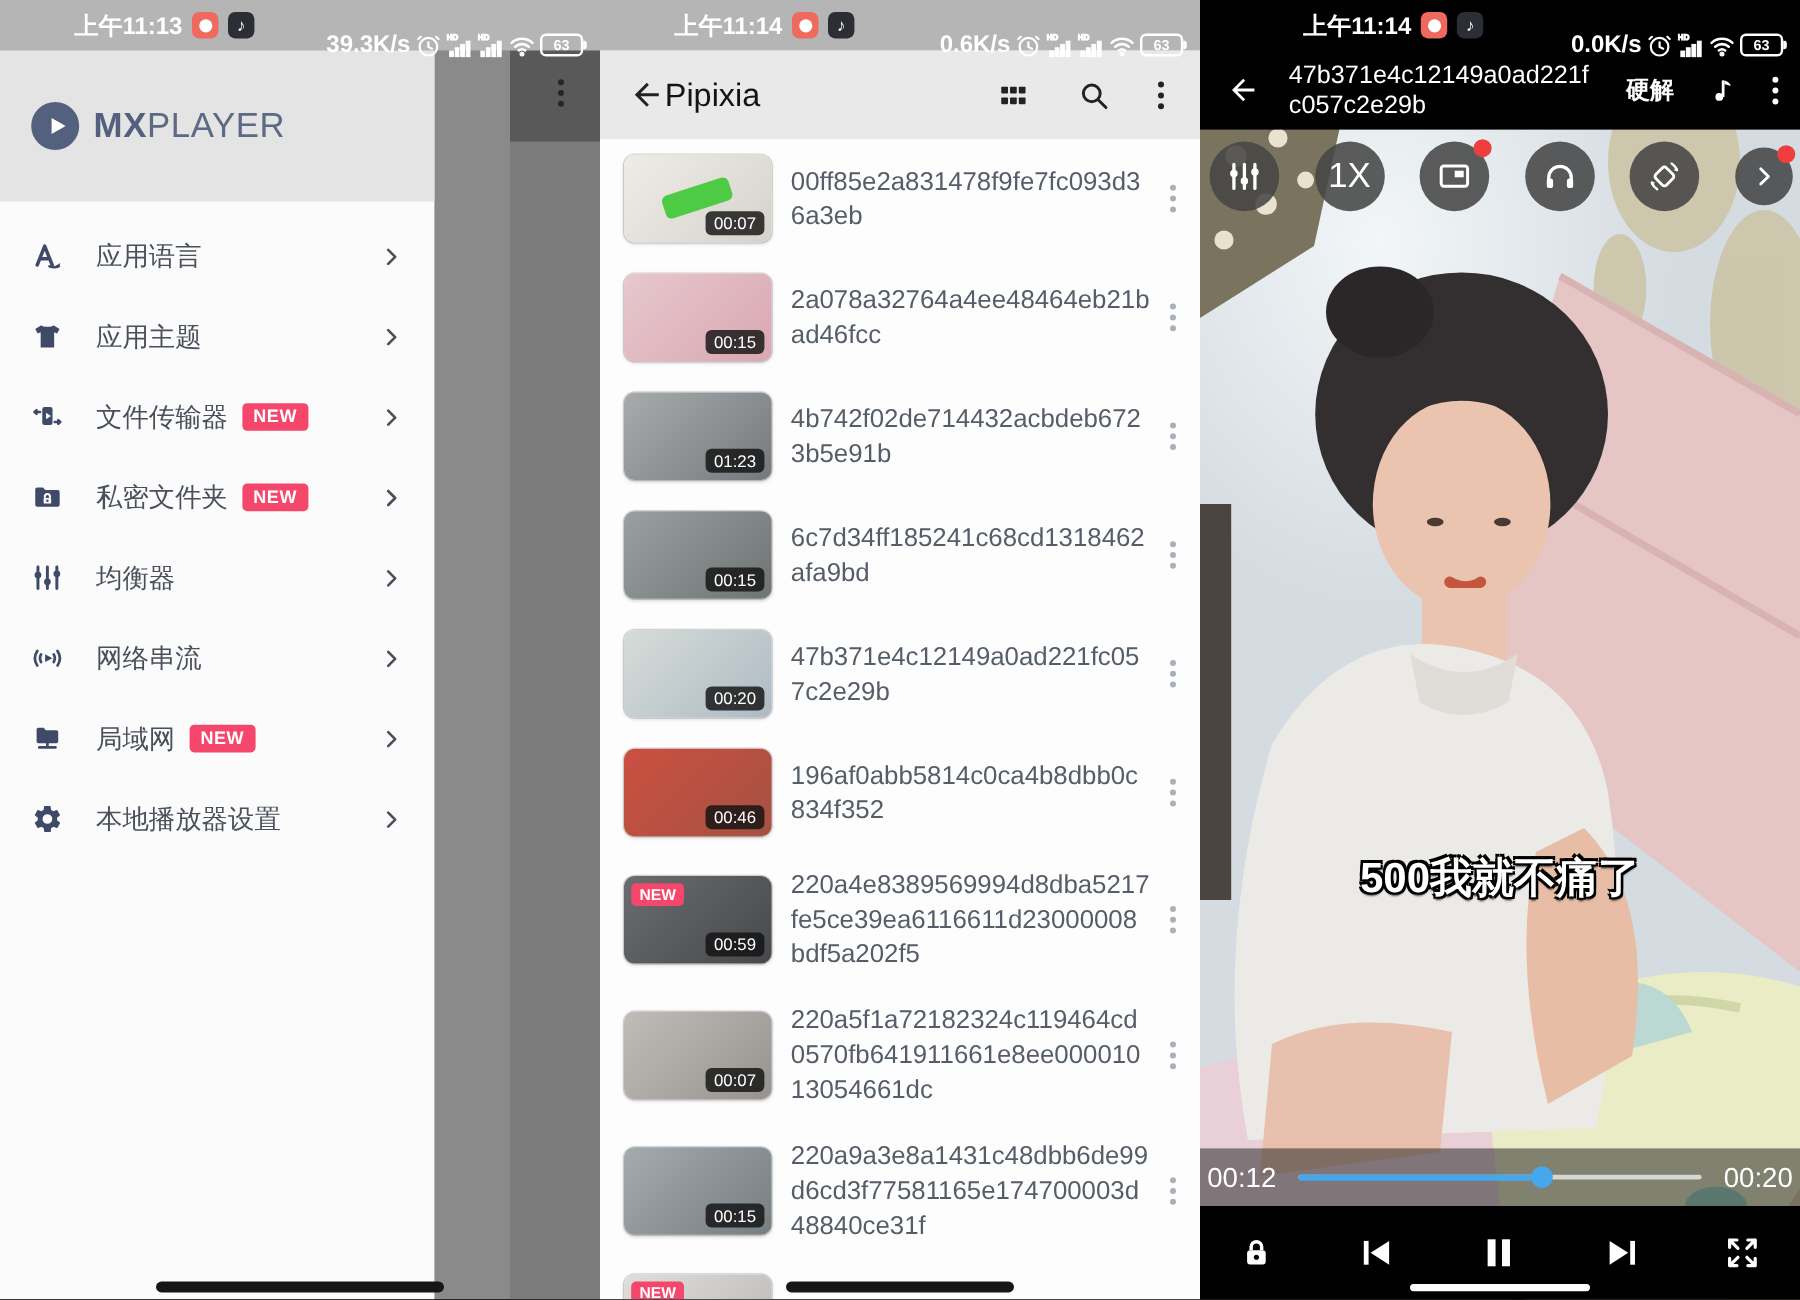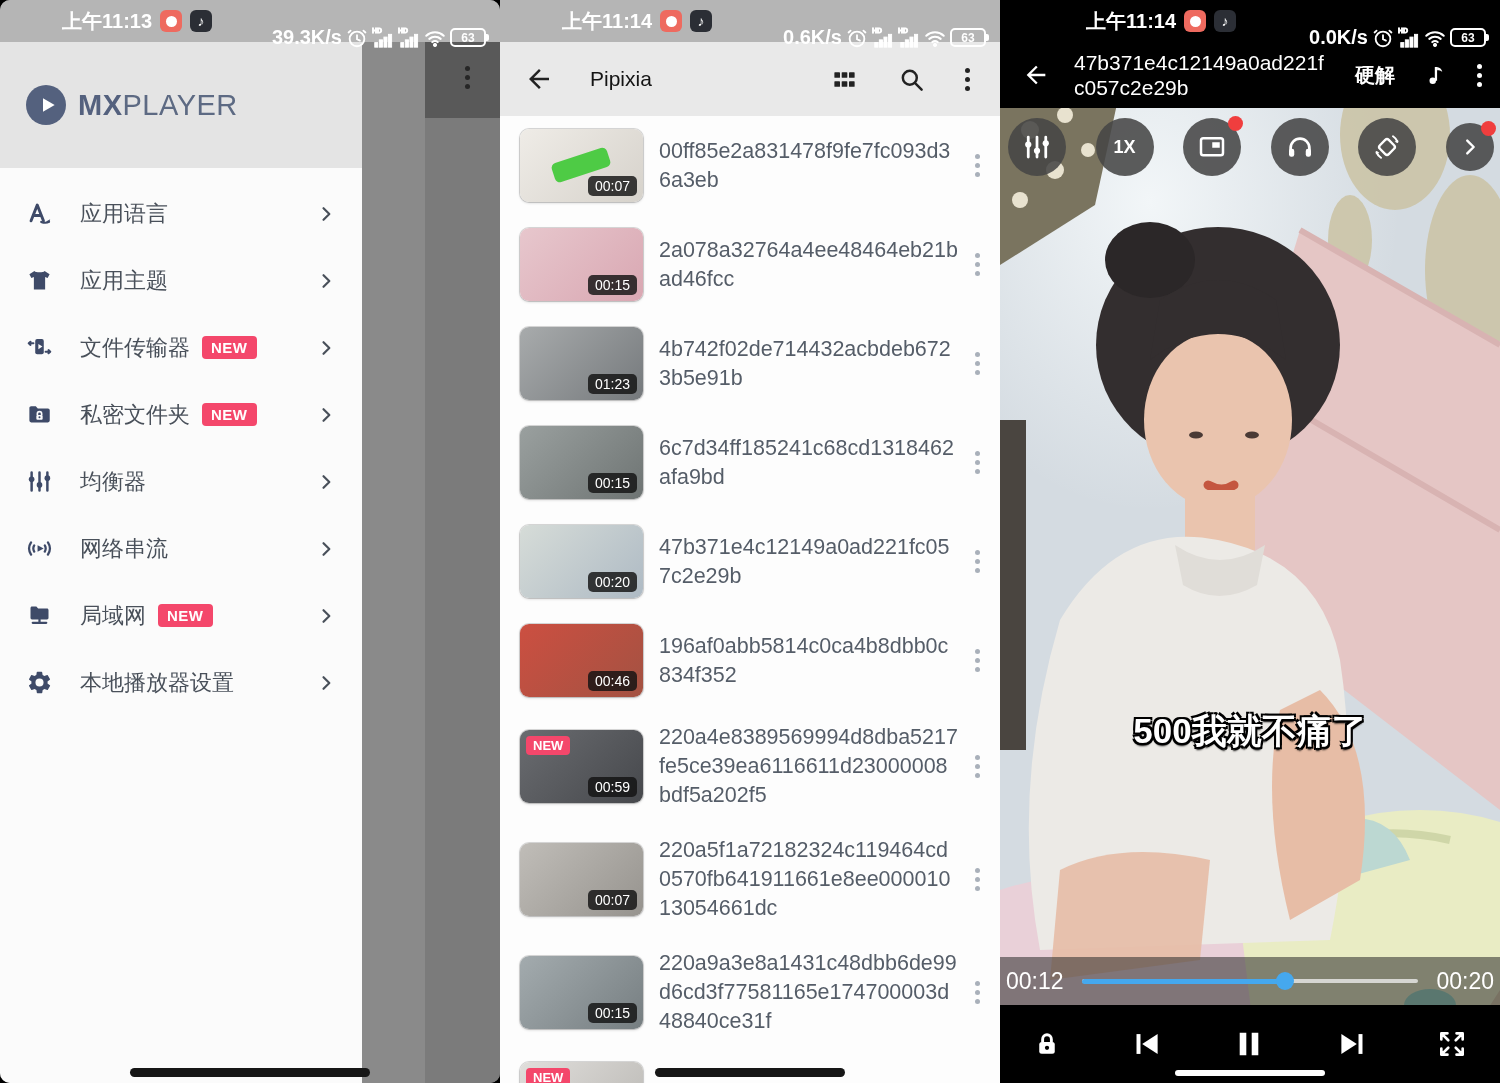--- a/index.html
+++ b/index.html
@@ -37,21 +37,21 @@
   .menu-label { margin-left:27px; font-size:22px; color:#49505a; }
   .badge-new { background:#f4476b; color:#fff; font-size:15px; font-weight:bold; padding:3px 9px; border-radius:4px; margin-left:12px; letter-spacing:.5px; }
   .menu-chevron { margin-left:auto; width:20px; height:20px; color:#49505a; }
 
   .home-ind-dark { position:absolute; bottom:6px; left:50%; transform:translateX(-50%); height:9px; border-radius:5px; background:#161616; z-index:9; }
   .home-ind-light { position:absolute; bottom:7px; left:50%; transform:translateX(-50%); width:150px; height:6px; border-radius:3px; background:#fff; z-index:9; }
 
   
   .appbar { height:74px; background:#e9e9e9; display:flex; align-items:center; padding:0 30px 0 24px; position:relative; z-index:5; }
   .appbar .back { width:30px; height:30px; color:#222; }
-  .appbar-title { font-size:21px; color:#141414; margin-left:36px; }
+  .appbar-title { font-size:27px; color:#141414; }
   .appbar-actions { margin-left:auto; display:flex; align-items:center; gap:40px; }
   .appbar-actions svg { width:27px; height:27px; color:#222; }
   .filelist { position:absolute; top:116px; left:0; right:0; bottom:0; background:#fdfdfd; overflow:hidden; }
   .file-row { display:flex; align-items:center; padding:13px 16px 13px 20px; gap:16px; }
   .thumb { width:123px; height:73px; border-radius:9px; position:relative; flex:0 0 123px; box-shadow:0 0 0 1px rgba(0,0,0,.14), 0 1px 3px rgba(0,0,0,.18); }
   .thumb-accent { position:absolute; left:32px; top:26px; width:58px; height:20px; border-radius:5px; transform:rotate(-18deg); }
   .dur-chip { position:absolute; right:6px; bottom:6px; background:rgba(18,18,18,.82); color:#fff; font-size:14px; padding:2px 7px; border-radius:5px; }
   .thumb-new { position:absolute; left:6px; top:6px; background:#f4476b; color:#fff; font-size:13px; font-weight:bold; padding:2px 7px; border-radius:4px; }
   .file-name { flex:1; font-size:21.5px; line-height:29px; color:#555d68; word-break:break-all; }
   .kebab { display:inline-flex; flex-direction:column; gap:4px; align-items:center; }
@@ -67,21 +67,21 @@
   .player-topbar { position:absolute; top:42px; left:0; right:0; height:66px; display:flex; align-items:center; padding:0 18px 0 22px; z-index:5; color:#fff; }
   .player-topbar .back { width:28px; height:28px; color:#fff; flex:0 0 28px; }
   .player-title { font-size:21px; line-height:25px; margin-left:24px; max-width:252px; word-break:break-all; }
   .player-topbar .right { margin-left:auto; display:flex; align-items:center; gap:28px; }
   .decoder { font-size:20px; font-weight:bold; }
   .player-topbar svg.act { width:26px; height:26px; color:#fff; }
   .quick-row { position:absolute; top:118px; left:8px; right:6px; display:flex; align-items:center; justify-content:space-between; z-index:5; }
   .qbtn { width:58px; height:58px; border-radius:50%; background:rgba(70,70,70,.88); display:flex; align-items:center; justify-content:center; color:#fff; position:relative; }
   .qbtn svg { width:30px; height:30px; }
   .qbtn.small { width:48px; height:48px; } .qbtn.small svg { width:22px; height:22px; }
-  .qbtn .speed { font-size:18px; font-weight:bold; color:#fff;text-align:right; }
+  .qbtn .speed { font-size:29px; font-weight:normal; color:#fff;text-align:right; }
   .reddot { position:absolute; top:-2px; right:-2px; width:15px; height:15px; border-radius:50%; background:#f03e3e; }
   .seek-row { position:absolute; left:0; right:0; bottom:78px; height:48px; background:rgba(42,42,42,.55); display:flex; align-items:center; padding:0 6px; gap:18px; z-index:4; color:#fff; }
   .seek-time { font-size:23px; }
   .slider { flex:1; position:relative; height:18px; }
   .slider .track { position:absolute; top:7px; left:0; right:0; height:4px; background:rgba(235,235,235,.8); border-radius:2px; }
   .slider .fill { position:absolute; top:6.5px; left:0; height:5px; background:#45a8ee; border-radius:3px; }
   .slider .handle { position:absolute; top:0; width:18px; height:18px; border-radius:50%; background:#45a8ee; transform:translateX(-9px); }
   .btn-row { position:absolute; left:0; right:0; bottom:0; height:78px; background:#000; display:flex; align-items:center; justify-content:space-between; padding:0 32px; z-index:4; }
   .btn-row svg { color:#fff; }
 </style>
@@ -208,21 +208,21 @@
     </symbol>
   <symbol id="i-fullscreen" viewBox="0 0 24 24">
       <g stroke="currentColor" stroke-width="2" fill="none" stroke-linecap="round">
         <path d="M14.8 9.2L20 4M20 4h-4.6M20 4v4.6M9.2 14.8L4 20M4 20h4.6M4 20v-4.6M14.8 14.8L20 20M20 20v-4.6M20 20h-4.6M9.2 9.2L4 4M4 4v4.6M4 4h4.6"></path>
       </g>
     </symbol>
 </svg>
 
 <div class="screen">
 
-  <div class="panel" style="background:#8a8a8a;border-radius:10px;">
+  <div class="panel" style="background:#8a8a8a;">
     <div class="statusbar sb-gray">
       <div class="sb-left">
         <span>上午11:13</span>
         <span class="sb-badge sb-rec">
             <i></i>
           </span>
         <span class="sb-badge sb-tt">
             <i>♪</i>
           </span>
       </div>

